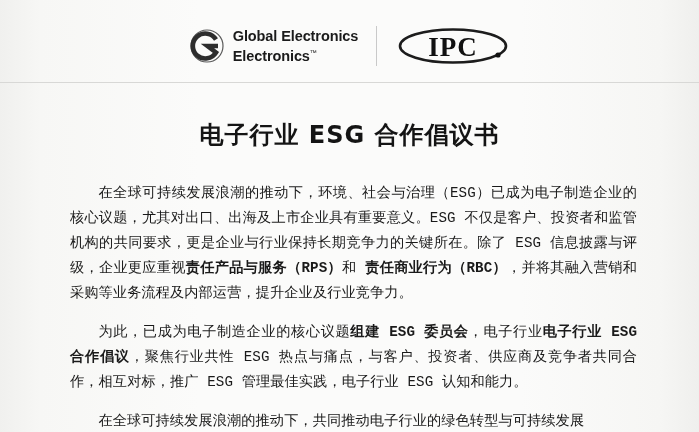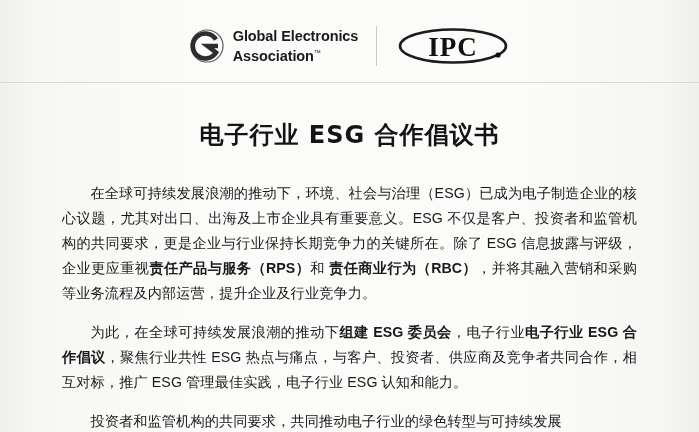--- a/index.html
+++ b/index.html
@@ -86,25 +86,25 @@
     letter-spacing: 1px;
     margin-top: 36px;
     margin-bottom: 16px;
   }
 
   
   .body-wrap {
     margin: 30px 62px 0 62px;
   }
   p.para {
-    font-family: Liberation Sans, sans-serif;
+    font-family: Liberation Mono, monospace;
     font-size: 14.2px;
     line-height: 25px;
     color: #1a1a1a;
-    margin: 0 0 14px 0;
+    margin: 0 0 14px 8px;
     text-align: justify;
     text-justify: inter-ideograph;
     text-indent: 2em;
     letter-spacing: 0.1px;
   }
   p.para:last-child { margin-bottom: 0; }
   b { font-weight: bold; }
 </style>
 </head>
 <body>
@@ -115,21 +115,21 @@
 
     <div class="gea-logo">
       <div class="gea-mark">
         <svg width="34" height="34" viewBox="0 0 34 34" aria-hidden="true">
           <circle cx="17" cy="17" r="16" fill="none" stroke="#5a5a5a" stroke-width="1.2"></circle>
           <path d="M26 10.5 A12.5 12.5 0 1 0 26 23.5 L17.5 17 L28 17" fill="none" stroke="#2d2d2d" stroke-width="4.6" stroke-linecap="butt"></path>
         </svg>
       </div>
       <div class="gea-text">
         <div>Global Electronics</div>
-        <div><span>Association</span><span class="tm">™</span></div>
+        <div><span>Electronics</span><span class="tm">™</span></div>
       </div>
     </div>
 
     <div class="divider-vert"></div>
 
     <div class="ipc-logo">
       <svg width="112" height="40" viewBox="0 0 112 40" aria-hidden="true">
         <ellipse cx="56" cy="20" rx="53" ry="16.5" fill="none" stroke="#1c1c1c" stroke-width="2.6"></ellipse>
         <text x="56" y="30" text-anchor="middle" font-family="Liberation Serif, serif" font-weight="bold" font-size="27" fill="#111111" letter-spacing="1">IPC</text>
         <circle cx="101" cy="29" r="2.6" fill="#111111"></circle>
@@ -137,17 +137,17 @@
     </div>
 
   </div>
 
   <div class="head-rule"></div>
 
   <h1 class="doc-title">电子行业 ESG 合作倡议书</h1>
 
   <div class="body-wrap">
     <p class="para"><span>在全球可持续发展浪潮的推动下，环境、社会与治理（ESG）已成为电子制造企业的核心议题，尤其对出口、出海及上市企业具有重要意义。ESG 不仅是客户、投资者和监管机构的共同要求，更是企业与行业保持长期竞争力的关键所在。除了 ESG 信息披露与评级，企业更应重视</span><b>责任产品与服务（RPS）</b><span>和 </span><b>责任商业行为（RBC）</b><span>，并将其融入营销和采购等业务流程及内部运营，提升企业及行业竞争力。</span></p>
-    <p class="para"><span>为此，在全球可持续发展浪潮的推动下</span><b>组建 ESG 委员会</b><span>，电子行业</span><b>电子行业 ESG 合作倡议</b><span>，聚焦行业共性 ESG 热点与痛点，与客户、投资者、供应商及竞争者共同合作，相互对标，推广 ESG 管理最佳实践，电子行业 ESG 认知和能力。</span></p>
-    <p class="para"><span>投资者和监管机构的共同要求，共同推动电子行业的绿色转型与可持续发展</span></p>
+    <p class="para"><span>为此，已成为电子制造企业的核心议题</span><b>组建 ESG 委员会</b><span>，电子行业</span><b>电子行业 ESG 合作倡议</b><span>，聚焦行业共性 ESG 热点与痛点，与客户、投资者、供应商及竞争者共同合作，相互对标，推广 ESG 管理最佳实践，电子行业 ESG 认知和能力。</span></p>
+    <p class="para"><span>在全球可持续发展浪潮的推动下，共同推动电子行业的绿色转型与可持续发展</span></p>
   </div>
 
 </div>
 
 </body></html>

